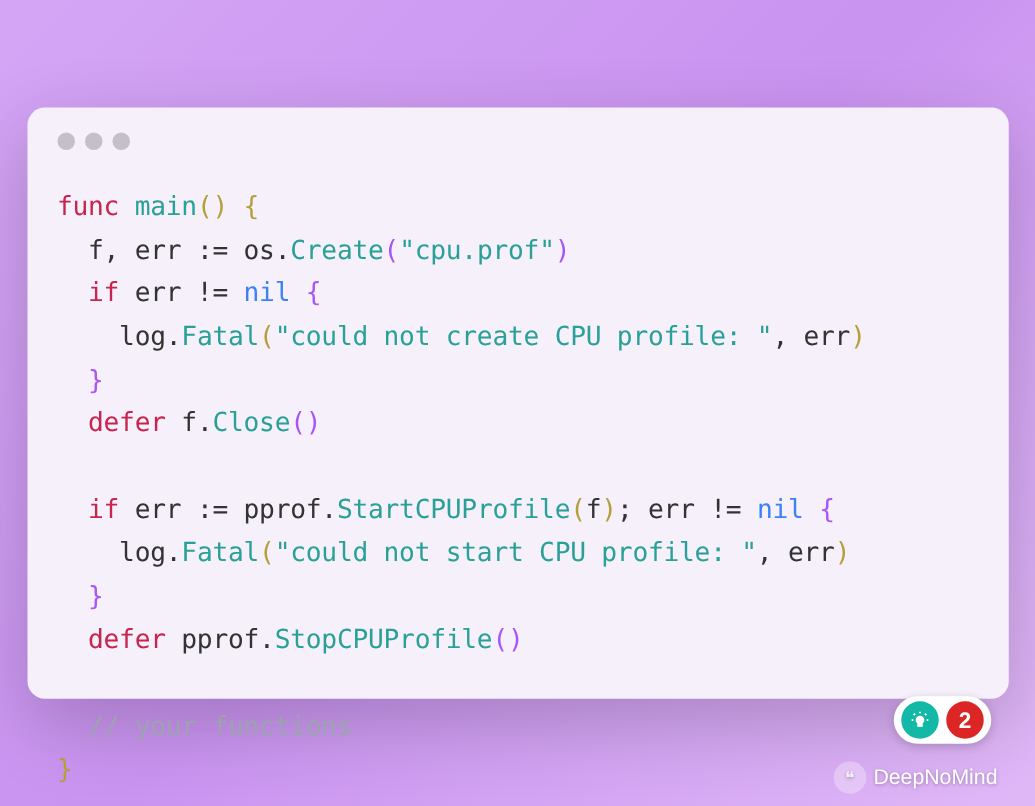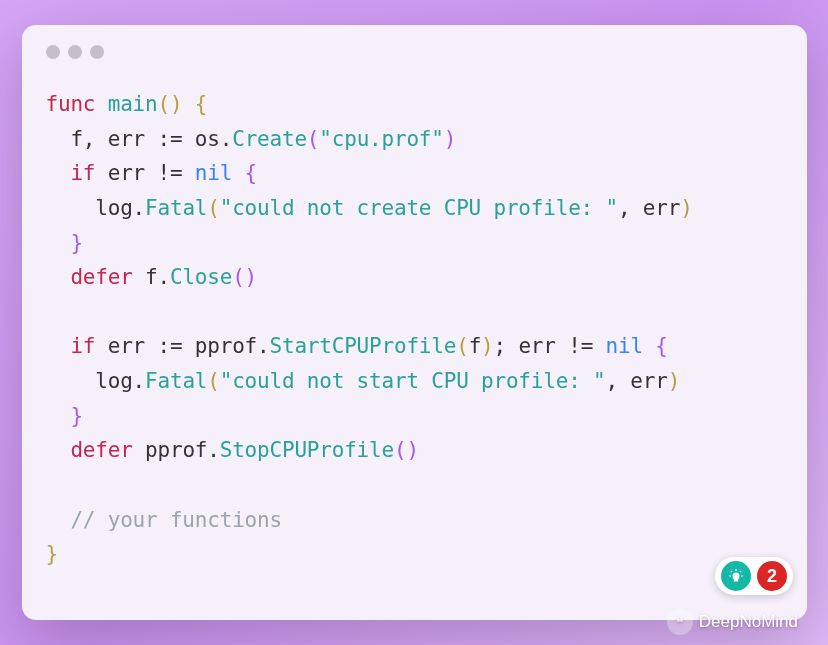--- a/index.html
+++ b/index.html
@@ -13,21 +13,21 @@
       background: linear-gradient(135deg, #d4a5f5 0%, #c993f0 50%, #e0b8f7 100%);
       display: flex;
       align-items: center;
       justify-content: center;
       font-family: 'Menlo', 'Monaco', 'Consolas', monospace;
       position: relative;
       overflow: hidden;
     }
     .code-window {
       width: 785px;
-      height: 595px;
+      height: 473px;
       background: #f5f0fa;
       border-radius: 14px;
       box-shadow: 0 20px 60px rgba(0,0,0,0.2);
       padding: 20px 24px;
       position: relative;
     }
     .traffic-lights {
       display: flex;
       gap: 8px;
       margin-bottom: 28px;

